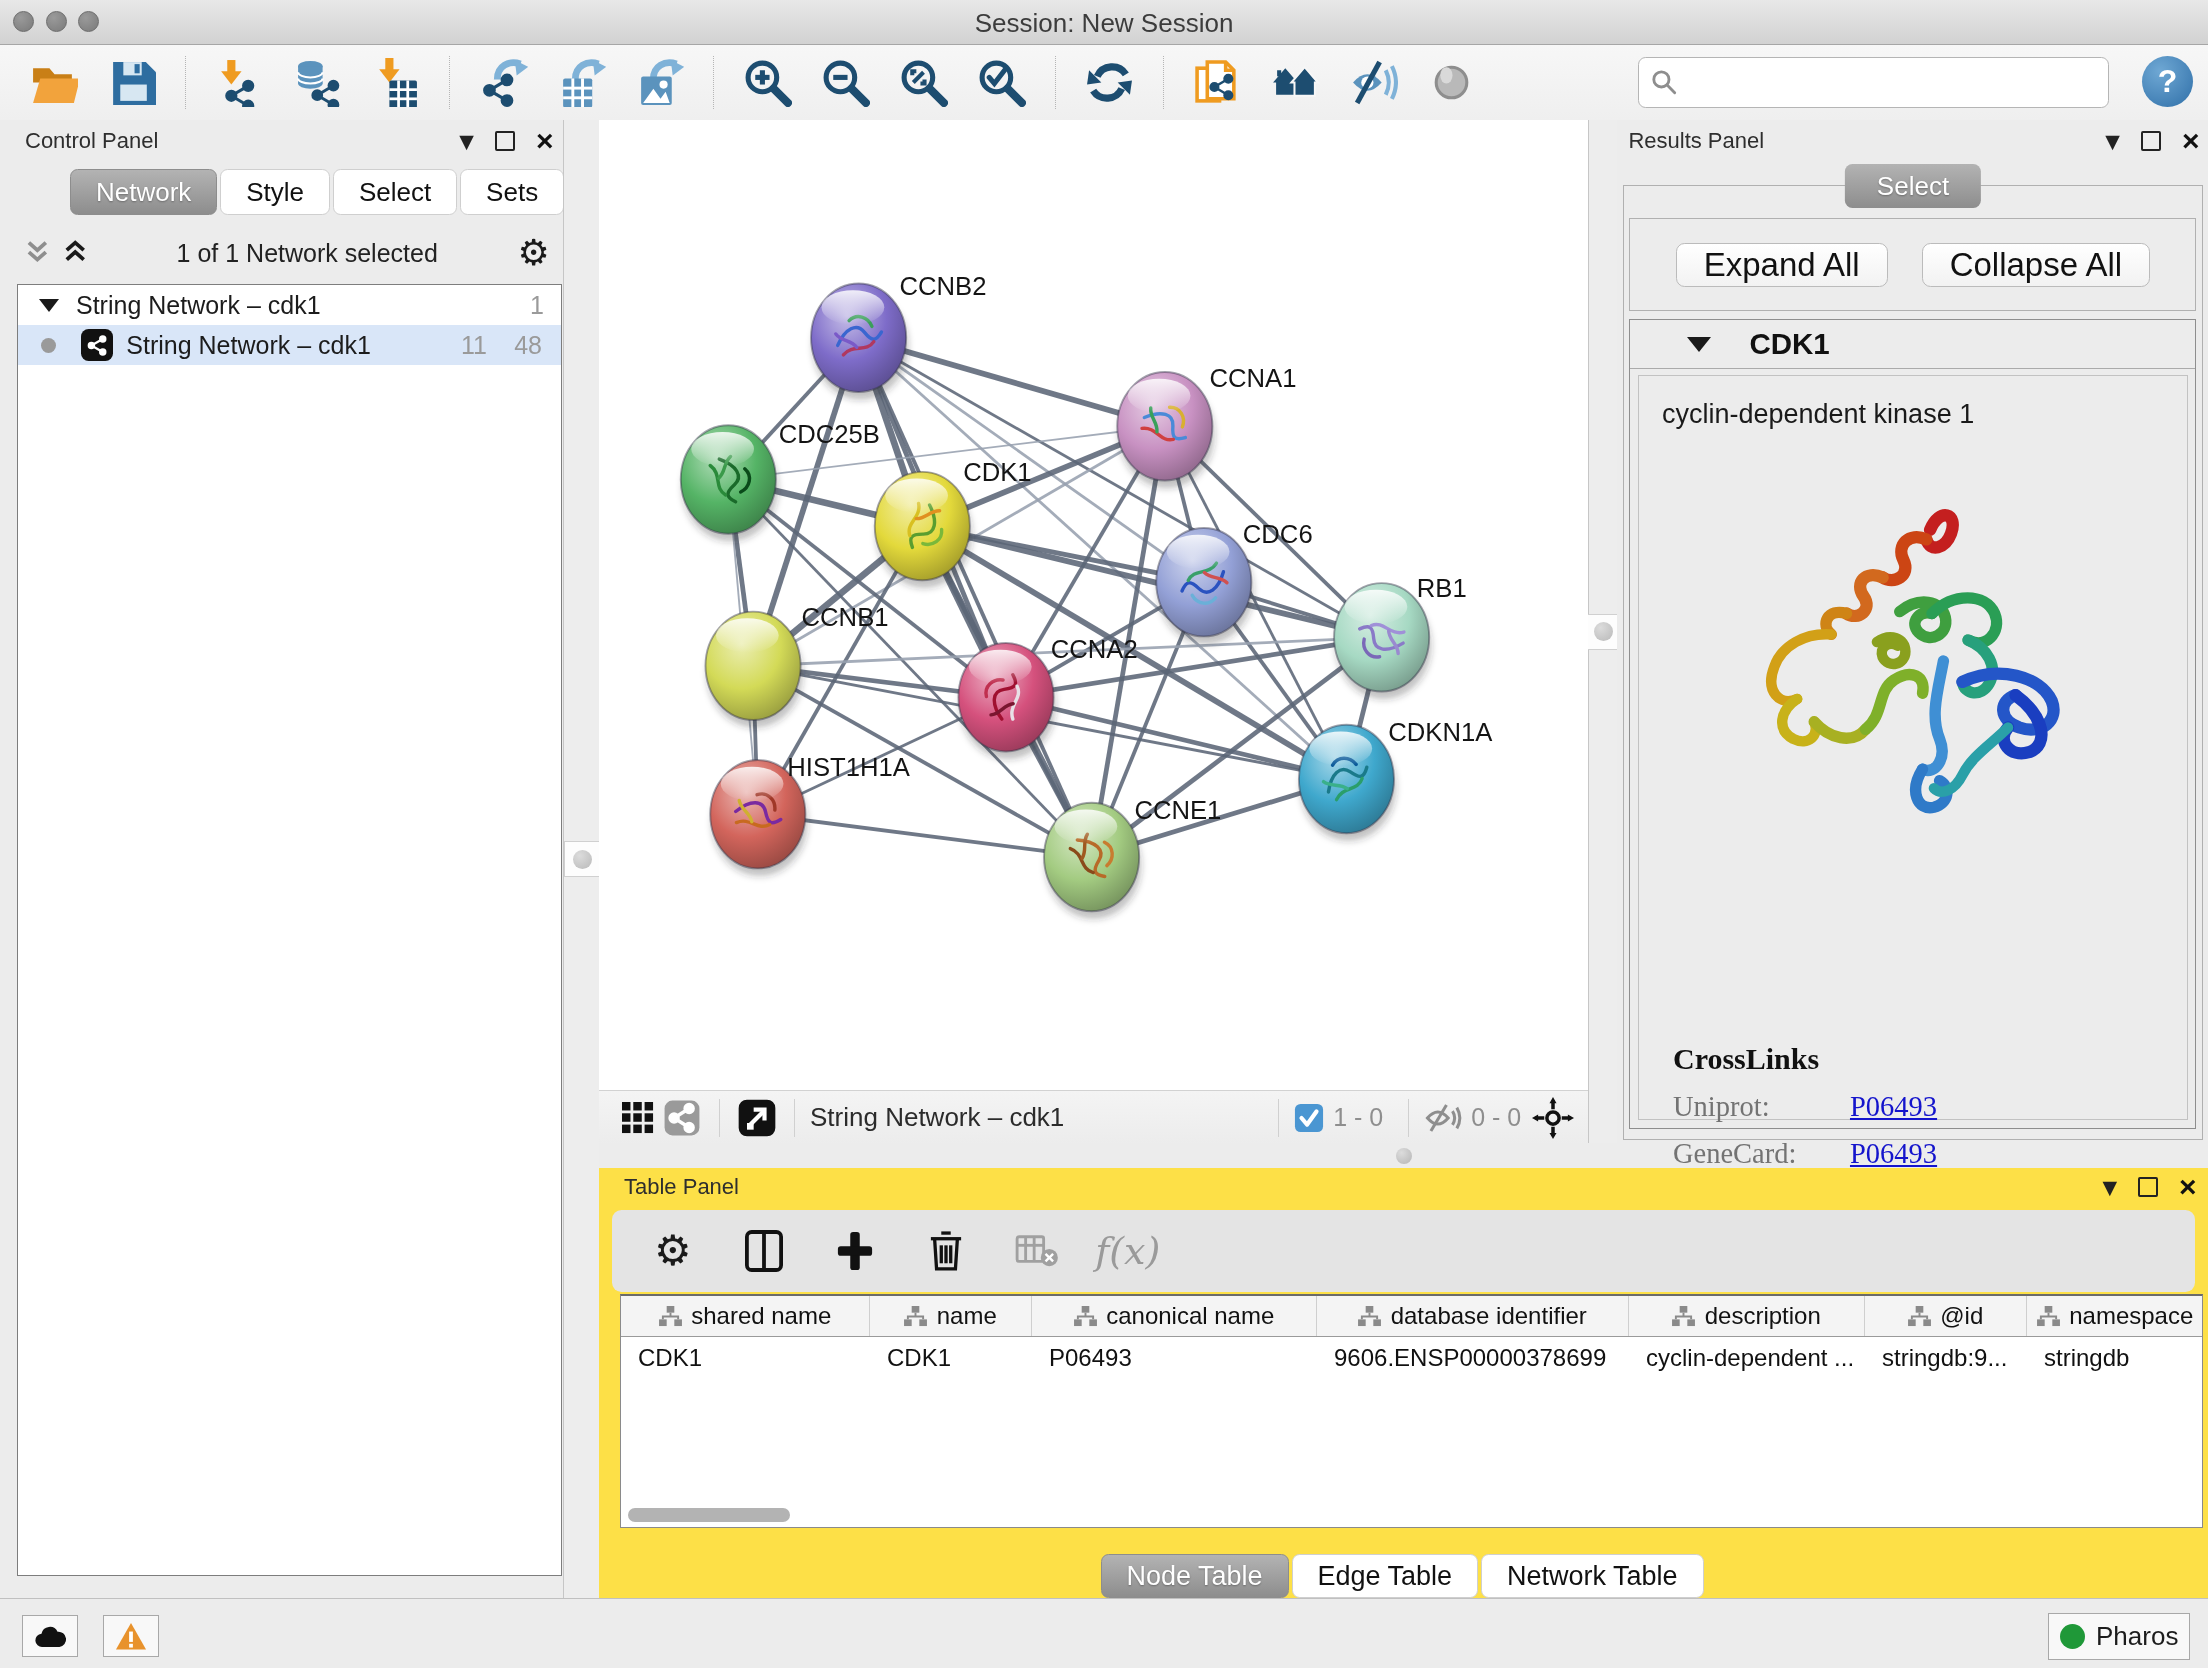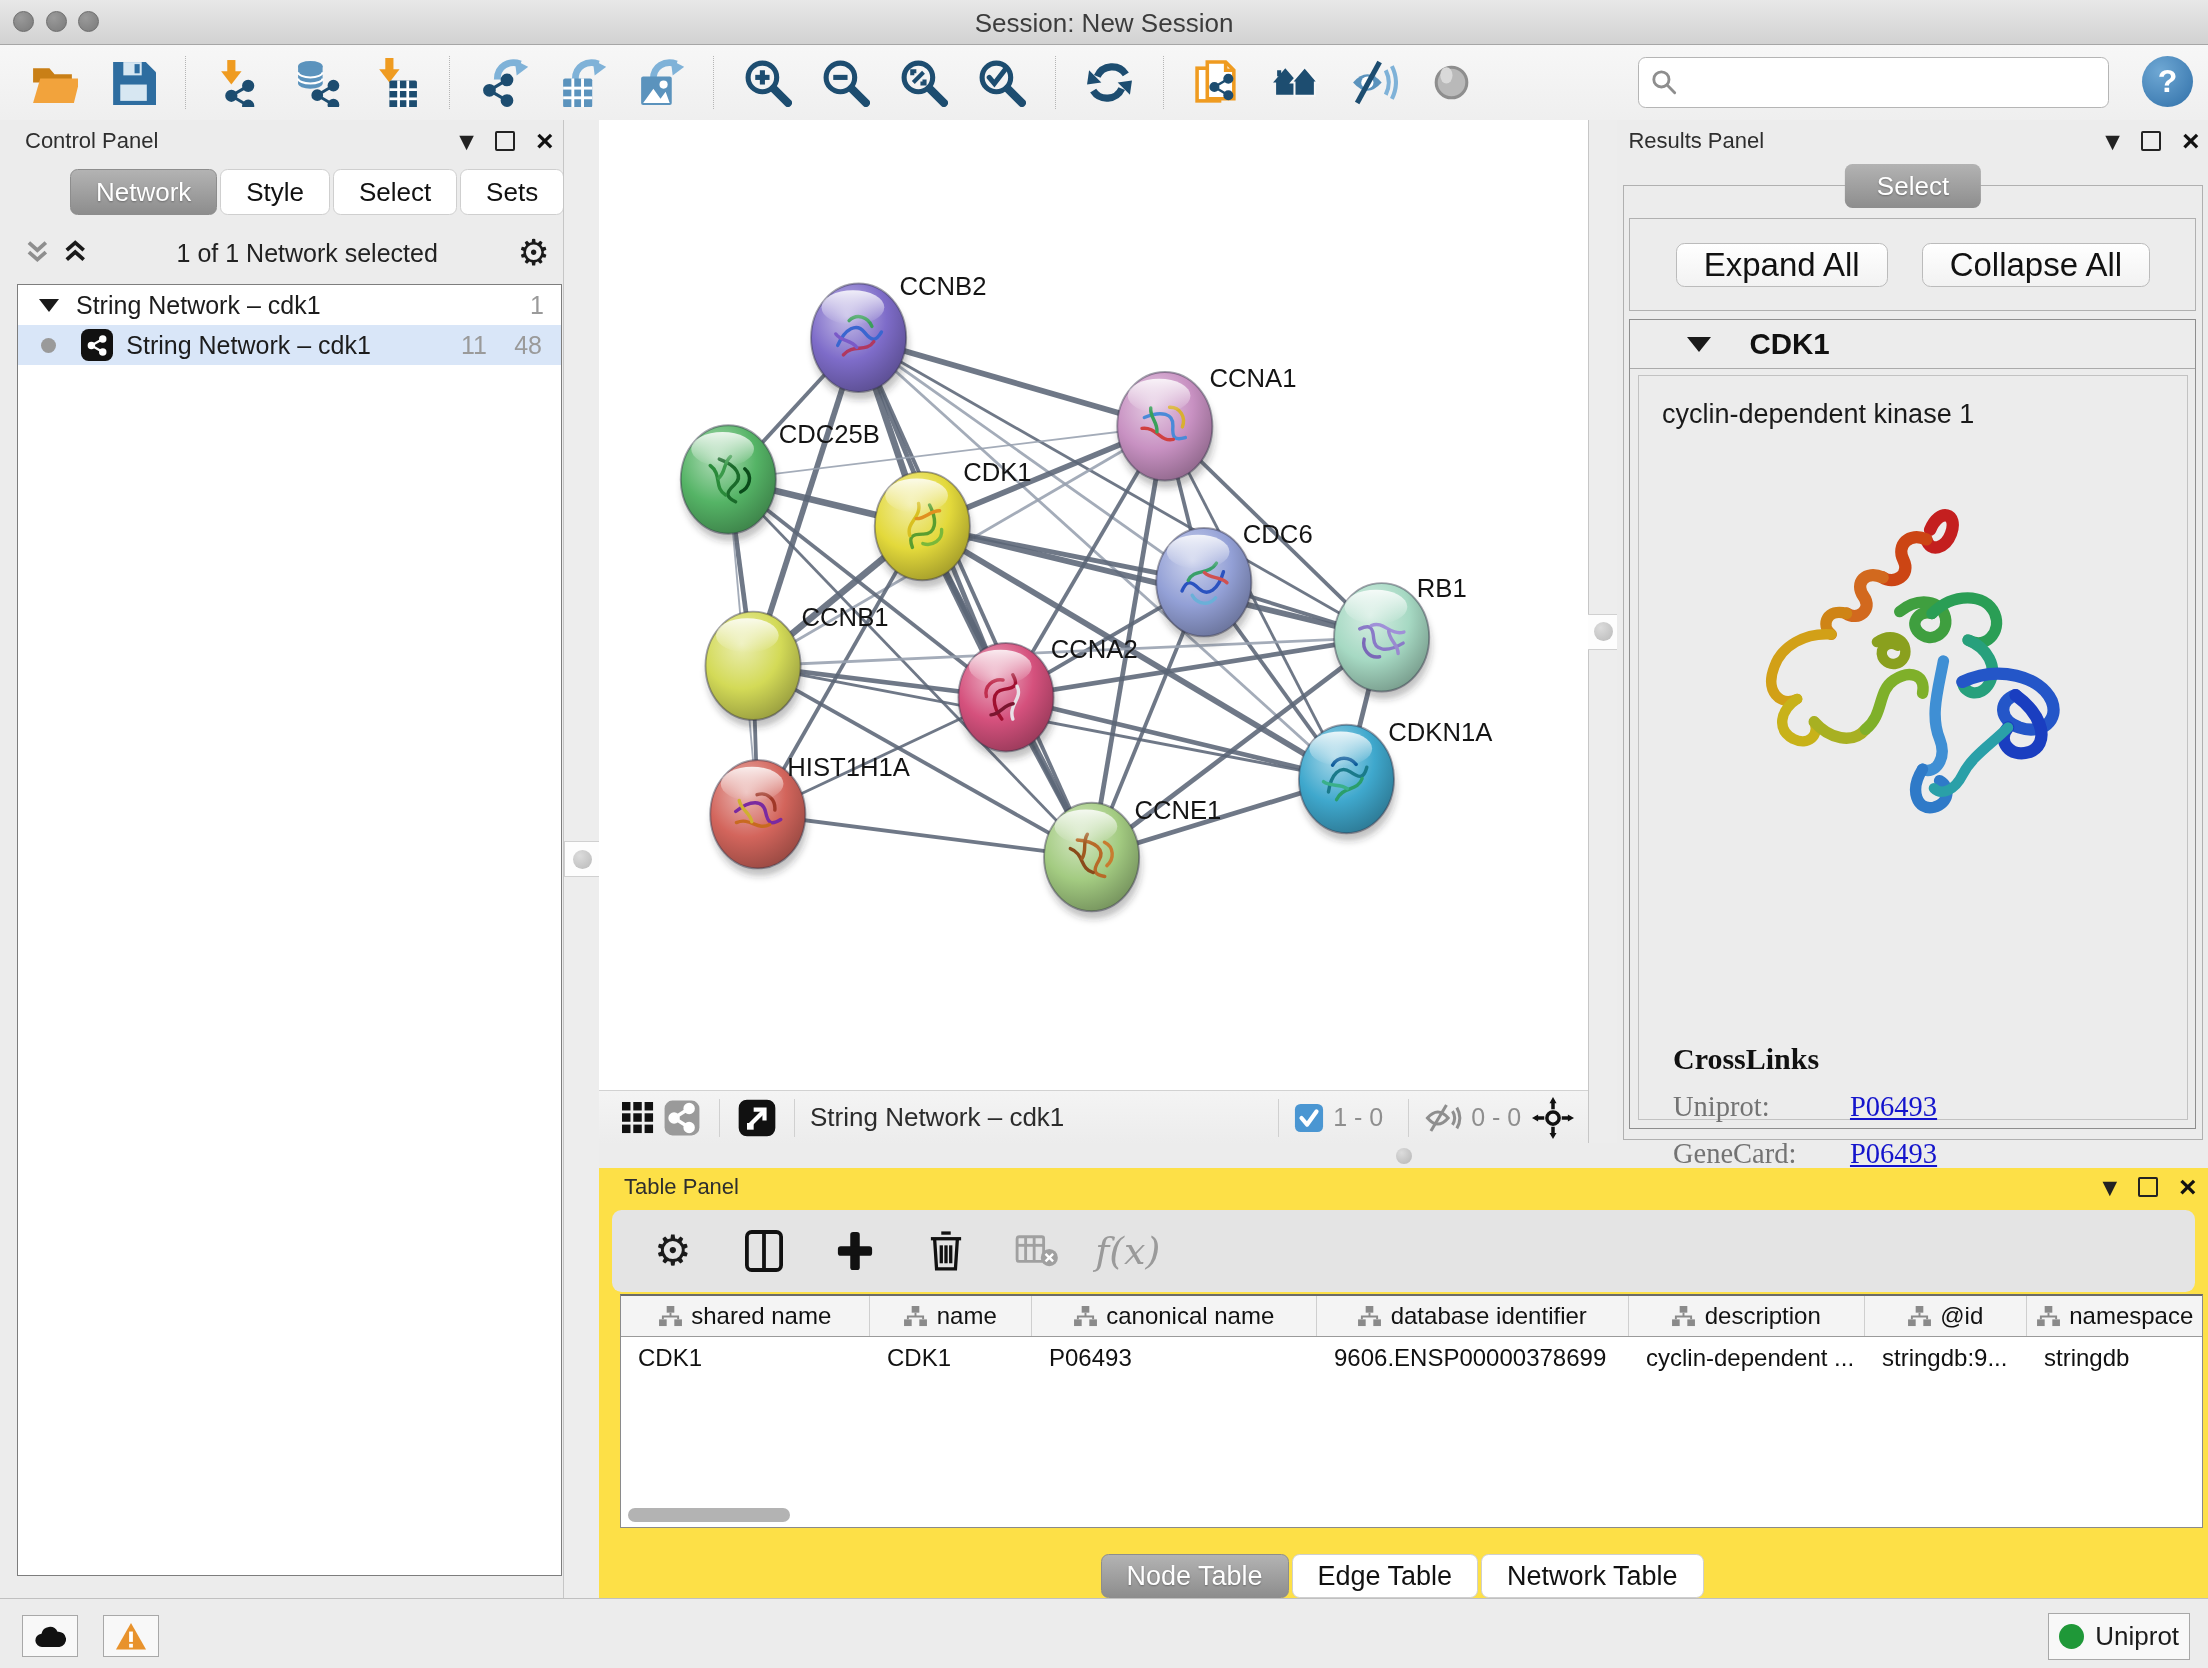--- a/index.html
+++ b/index.html
@@ -999,16 +999,16 @@
   </div>
   <div class="sbtn" style="left:103px;top:16px">
     <svg width="32" height="28.5" viewBox="0 0 34 30">
       <polygon points="17,1 33,29 1,29" fill="#e8922c"></polygon>
       <rect x="15" y="10" width="4" height="11" fill="#fff"></rect>
         <rect x="15" y="23" width="4" height="4" fill="#fff"></rect>
       </svg>
   </div>
   <div class="membtn">
     <span class="memdot"></span>
-    <span>Uniprot</span>
+    <span>Pharos</span>
   </div>
 </div>
 
 
 </body></html>

